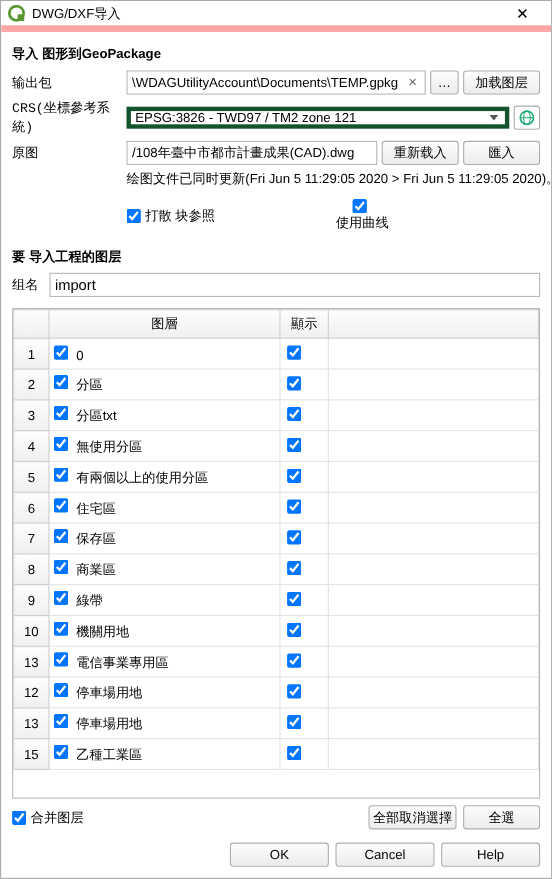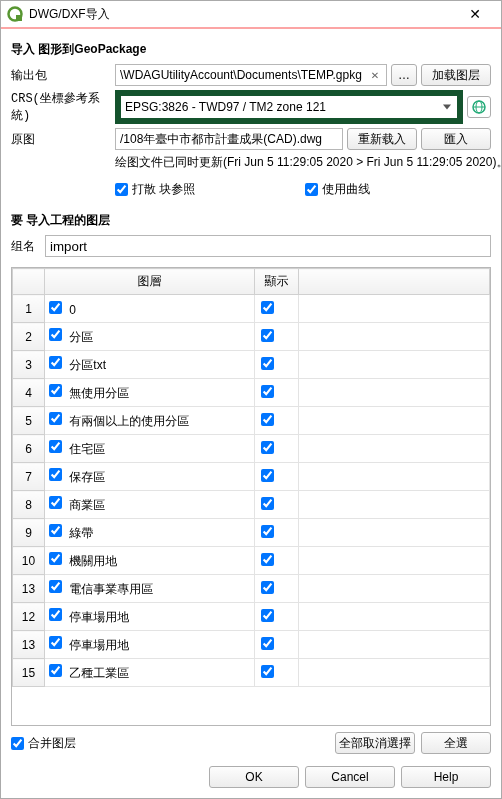--- a/index.html
+++ b/index.html
@@ -15,21 +15,21 @@
     flex-direction: column;
     border: 1px solid #aaa;
   }
   
   .titlebar {
     display: flex;
     align-items: center;
     height: 28px;
     padding: 0 6px;
     background: #fff;
-    border-bottom: 2px solid #fca5a5;
+    border-bottom: 6px solid #fca5a5;
   }
   .titlebar .logo { width: 16px; height: 16px; margin-right: 6px; }
   .titlebar .spacer { flex: 1; }
   .titlebar .close { width: 40px; text-align: center; font-size: 14px; cursor: pointer; }
   
   .content { padding: 8px 10px 4px 10px; flex: 1; display: flex; flex-direction: column; overflow: hidden; }
   .section-label { font-weight: bold; margin: 4px 0 6px 0; }
   .form-row { display: flex; align-items: center; margin-bottom: 4px; gap: 4px; }
   .form-row .lbl { width: 100px; flex-shrink: 0; font-family: Liberation Mono, monospace; }
   .textfield {
@@ -65,22 +65,22 @@
     display: inline-flex;
     align-items: center;
     justify-content: center;
     cursor: pointer;
     font-size: 12px;
   }
   .btn.small { padding: 0 4px; min-width: 26px; }
   .btn.wide { min-width: 70px; }
   .crs-select {
     flex: 1;
-    height: 34px;
-    border: 6px solid #14532d;
+    height: 20px;
+    border: 4px solid #14532d;
     display: flex;
     align-items: center;
     padding: 0 22px 0 4px;
     position: relative;
     background: #fff;
   }
   .crs-select::after {
     content: "";
     position: absolute;
     right: 6px;
@@ -197,21 +197,21 @@
     <span class="btn wide">匯入</span>
   </div>
 
   <div class="indent" style="margin-bottom:4px; white-space:nowrap;">绘图文件已同时更新(Fri Jun 5 11:29:05 2020 &gt; Fri Jun 5 11:29:05 2020)。</div>
 
   <div class="indent checkbox-row double">
     <label style="display:flex;align-items:center;">
       <input type="checkbox" checked="" style="">
       <span>打散 块参照</span>
     </label>
-    <label style="display:flex;">
+    <label style="display:flex;flex-direction:column;">
       <input type="checkbox" checked="" style="">
       <span>使用曲线</span>
     </label>
   </div>
 
   <div class="section-label" style="margin-top:14px;">要 导入工程的图层</div>
 
   <div class="form-row">
     <span class="lbl" style="width:30px;">组名</span>
     <input class="group-name-input" value="import" style="">

